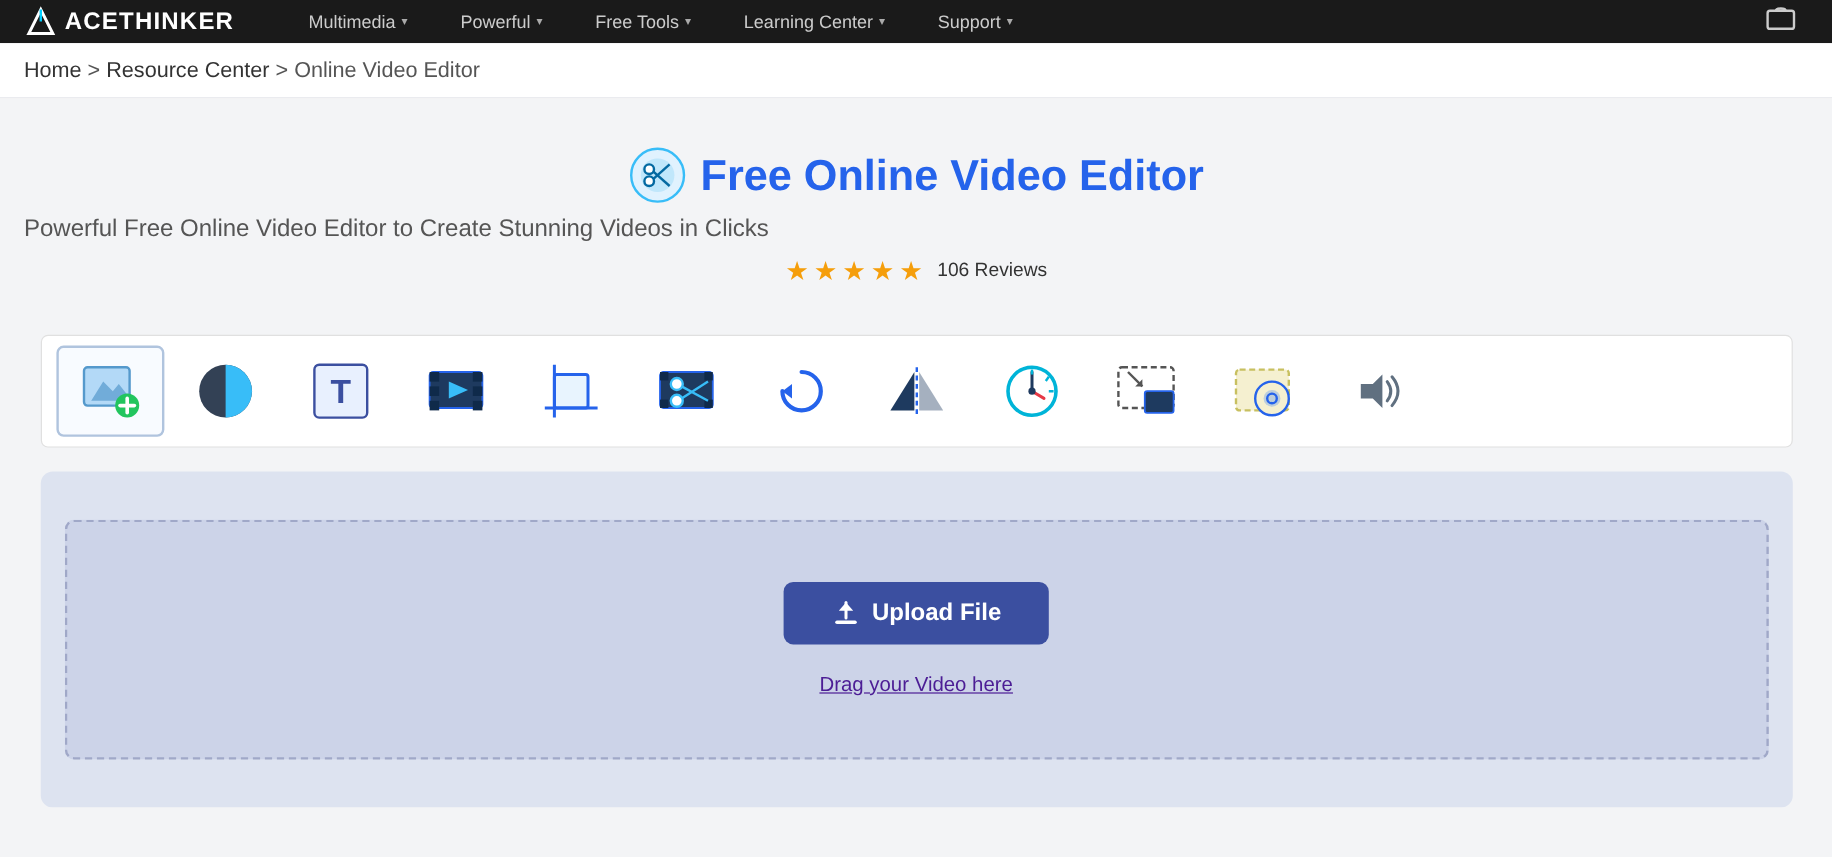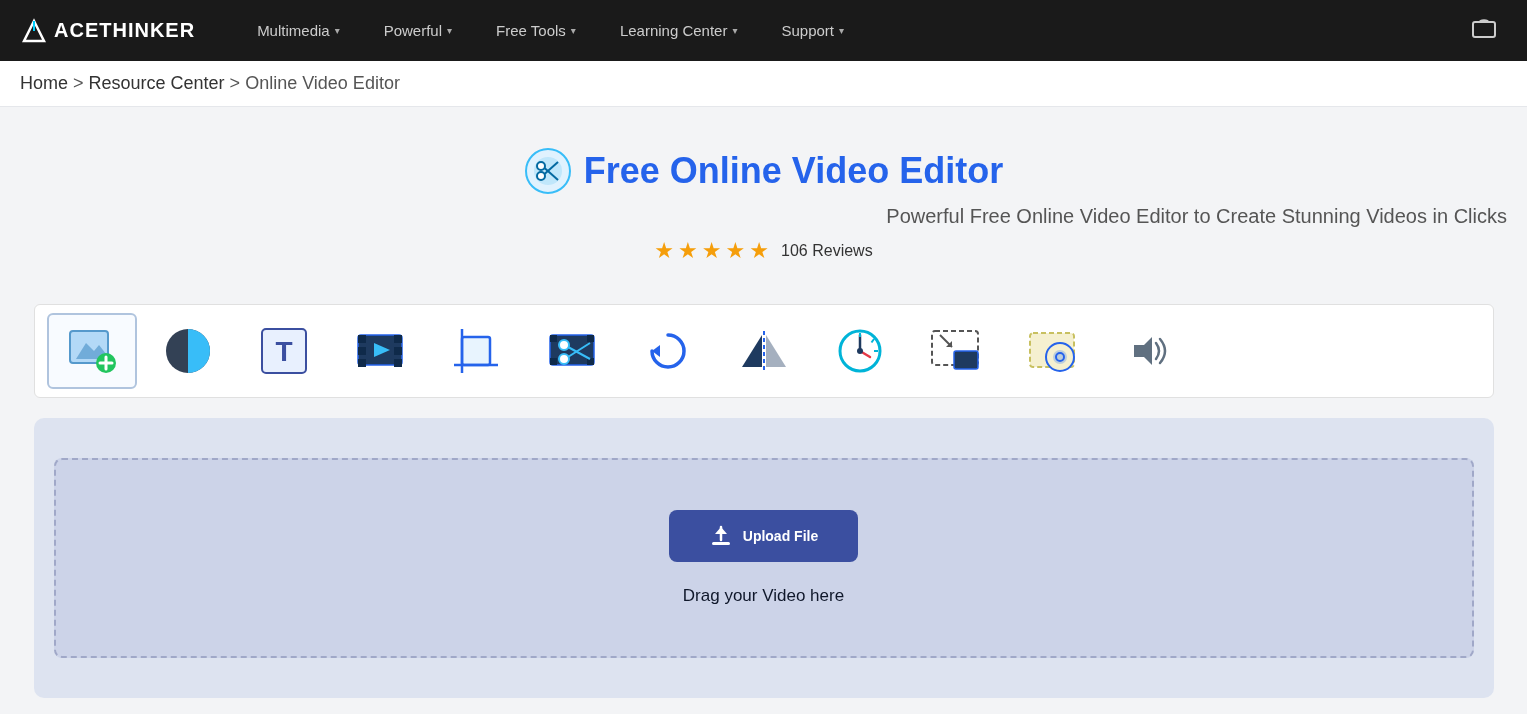--- a/index.html
+++ b/index.html
@@ -3,21 +3,21 @@
   <meta charset="utf-8">
   <style>
     * { margin: 0; padding: 0; box-sizing: border-box; }
     body { font-family: Arial, sans-serif; background: #f3f4f6; min-width: 1527px; }
 
     
     nav {
       background: #1a1a1a;
       display: flex;
       align-items: center;
-      height: 61px;
+      height: 36px;
       padding: 0 20px;
       gap: 0;
     }
     .nav-logo {
       display: flex;
       align-items: center;
       gap: 6px;
       margin-right: 40px;
     }
     .nav-logo-icon {
@@ -68,21 +68,21 @@
     .breadcrumb span { color: #555; }
 
     
     .main-content {
       background: #f3f4f6;
       padding: 30px 20px 0;
     }
 
     
     .hero {
-      text-align: right;
+      text-align: left;
       padding: 10px 0 20px;
     }
     .hero-title-wrap {
       display: flex;
       align-items: center;
       justify-content: center;
       gap: 12px;
       margin-bottom: 10px;
     }
     .hero-icon {
@@ -159,30 +159,31 @@
       align-items: center;
       justify-content: center;
       gap: 24px;
     }
     .upload-btn {
       background: #3b4fa0;
       color: #fff;
       border: none;
       border-radius: 8px;
       padding: 14px 40px;
-      font-size: 14px;
+      font-size: 20px;
       font-weight: bold;
       cursor: pointer;
       display: flex;
       align-items: center;
       gap: 10px;
     }
     .drag-text {
-      color: #0f172a;
+      color: #4c1d95;
       font-size: 17px;
+      text-decoration: underline;
     }
   </style>
 </head>
 <body>
 
 <nav>
   <div class="nav-logo">
     <svg class="nav-logo-icon" viewBox="0 0 28 28" fill="none" xmlns="http://www.w3.org/2000/svg">
       <polygon points="4,24 14,4 24,24" fill="none" stroke="#fff" stroke-width="2.5"></polygon>
       <line x1="14" y1="4" x2="14" y2="14" stroke="#00cfff" stroke-width="2"></line>

